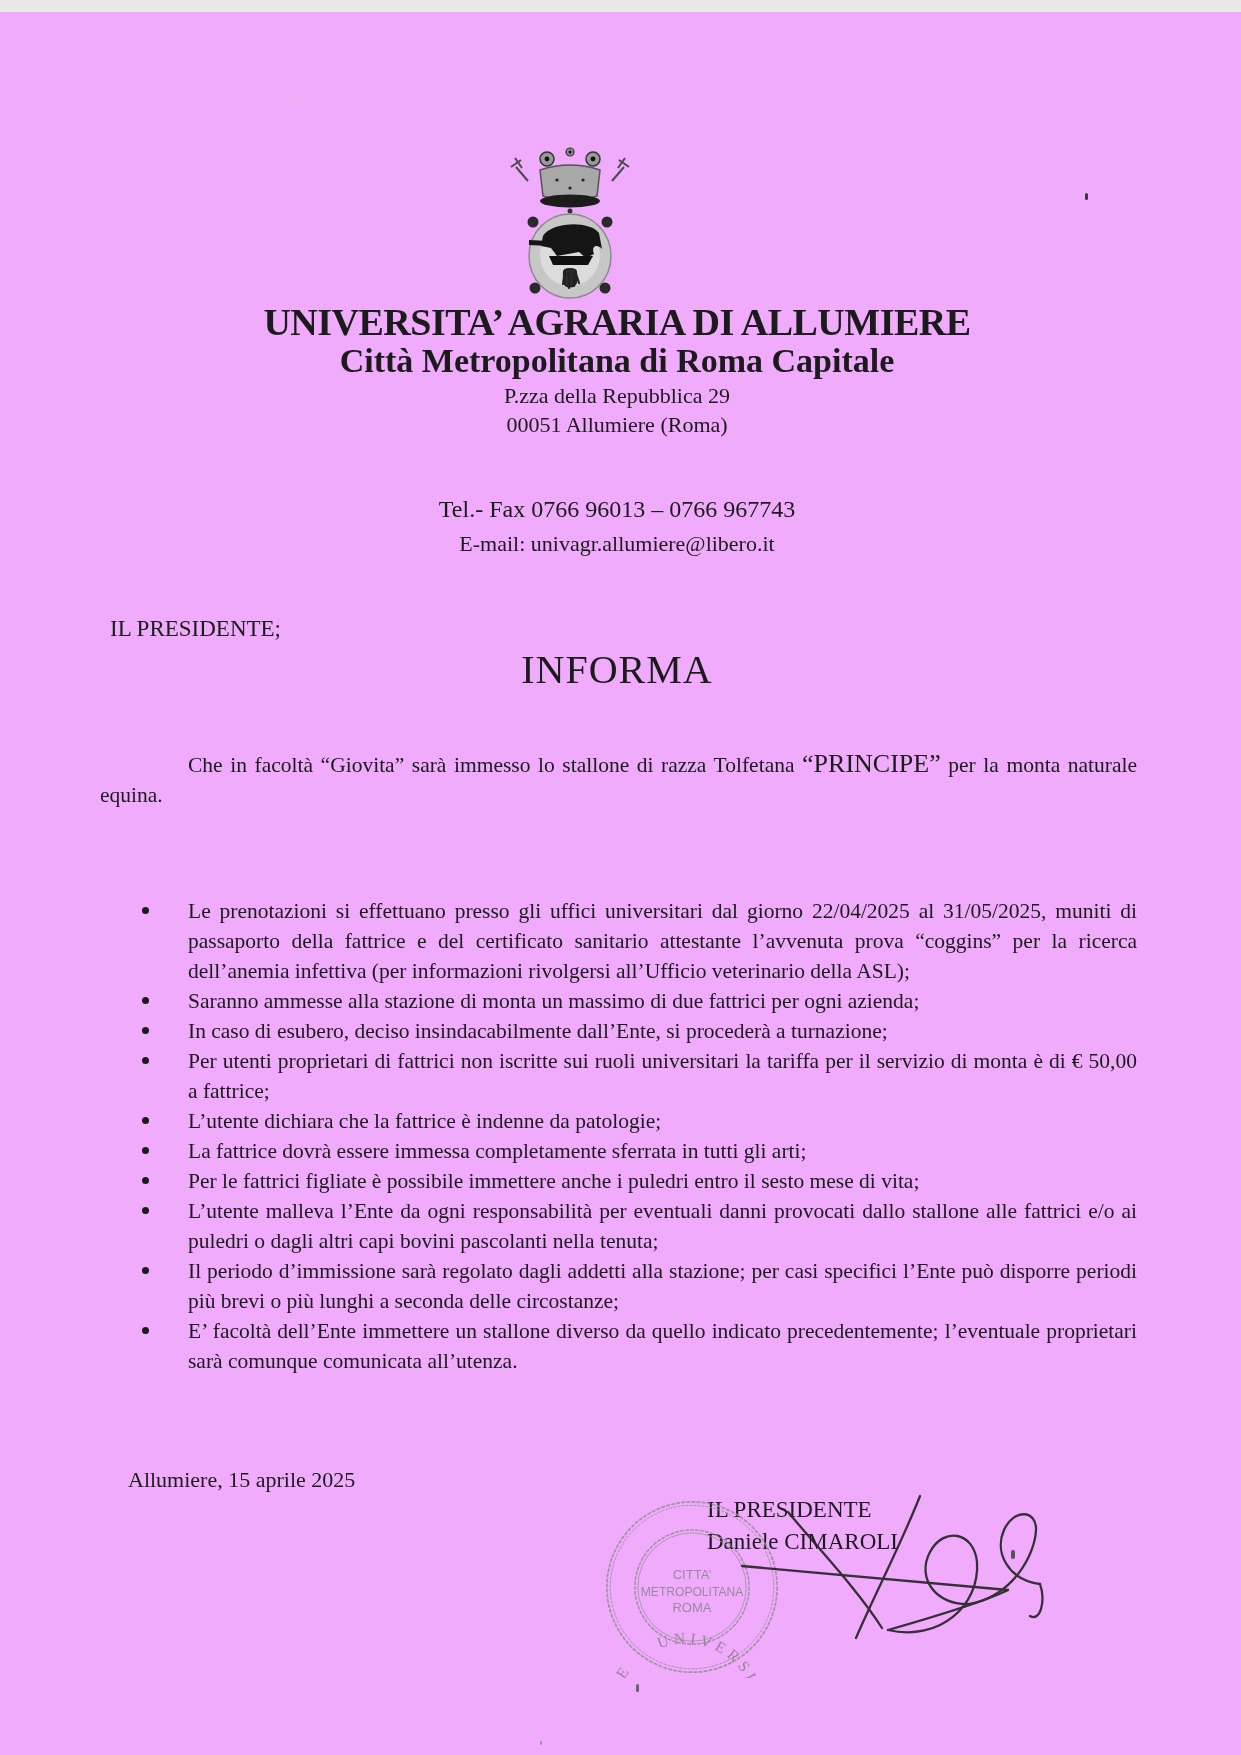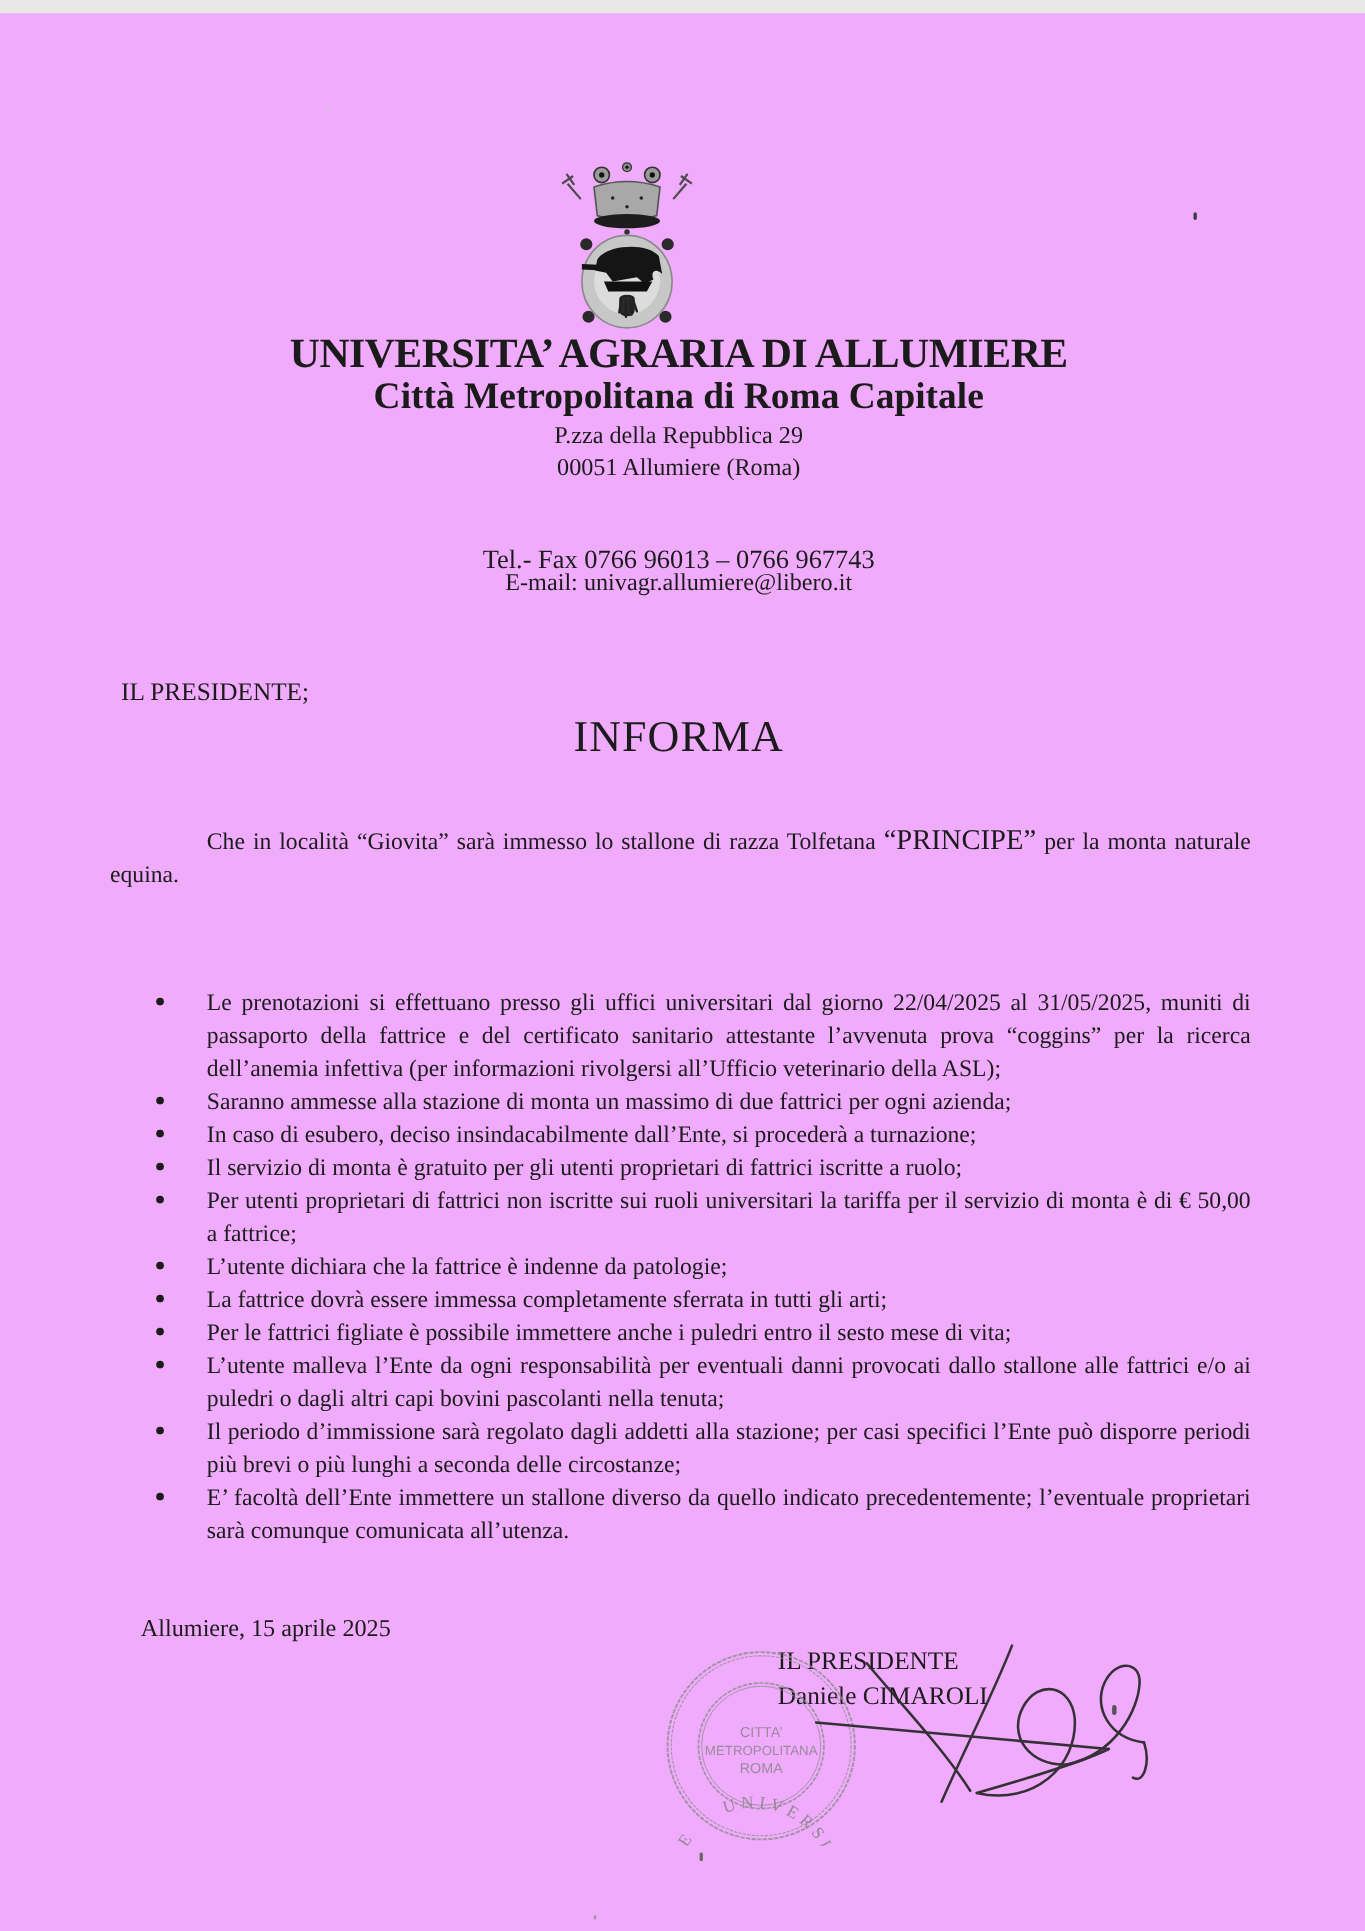--- a/index.html
+++ b/index.html
@@ -10,21 +10,21 @@
     -webkit-font-smoothing:antialiased;
   }
   .abs{position:absolute;}
   .centered{left:0; width:1234px; text-align:center;}
   .org-name{top:288px; font-size:38px; font-weight:bold; letter-spacing:-0.5px;}
   .org-sub{top:330px; font-size:34px; font-weight:bold;}
   .addr{font-size:22px;}
   .addr1{top:371px;}
   .addr2{top:400px;}
   .tel{top:484px; font-size:24px;}
-  .email{top:504px; font-size:22px;}
+  .email{top:519px; font-size:22px;}
   .opener{left:110px; top:604px; font-size:23px;}
   .heading{top:634px; font-size:40px; letter-spacing:1px;}
   .bodytext{font-size:21.5px; line-height:30px; text-align:justify;}
   .intro{left:100px; top:737px; width:1037px; text-indent:88px;}
   .leadin{left:100px; top:828px; width:1037px; text-indent:88px; text-align:left;}
   ul.bullets{left:100px; top:884px; width:1037px; margin:0; padding:0 0 0 88px; list-style:none; box-sizing:border-box;}
   ul.bullets li{position:relative; margin:0; padding:0;}
   ul.bullets li::before{
     content:""; position:absolute; left:-46px; top:11px;
     width:7px; height:7px; border-radius:50%; background:#1b1b1b;
@@ -82,27 +82,26 @@
   <div class="abs centered org-name">UNIVERSITA’ AGRARIA DI ALLUMIERE</div>
   <div class="abs centered org-sub">Città Metropolitana di Roma Capitale</div>
   <div class="abs centered addr addr1">P.zza della Repubblica 29</div>
   <div class="abs centered addr addr2">00051 Allumiere (Roma)</div>
   <div class="abs centered tel">Tel.- Fax 0766 96013 – 0766 967743</div>
   <div class="abs centered email">E-mail: univagr.allumiere@libero.it</div>
 
   <div class="abs opener">IL PRESIDENTE;</div>
   <div class="abs centered heading">INFORMA</div>
 
-  <p class="abs bodytext intro"><span>Che in località </span><span class="b">“Giovita”</span><span> sarà immesso lo stallone di razza Tolfetana </span><span class="b lg">“PRINCIPE”</span><span> per la monta naturale equina.</span></p>
+  <p class="abs bodytext intro"><span>Che in facoltà </span><span class="b">“Giovita”</span><span> sarà immesso lo stallone di razza Tolfetana </span><span class="b lg">“PRINCIPE”</span><span> per la monta naturale equina.</span></p>
 
   <ul class="abs bodytext bullets">
       <li><span>Le prenotazioni si effettuano presso gli uffici universitari dal giorno 22/04/2025 al 31/05/2025, </span><span class="b">muniti di passaporto della fattrice e del certificato sanitario attestante l’avvenuta prova “coggins”</span><span> per la ricerca dell’anemia infettiva (per informazioni rivolgersi all’Ufficio veterinario della ASL);</span></li>
       <li><span class="b">Saranno ammesse alla stazione di monta un massimo di due fattrici per ogni azienda;</span></li>
       <li><span>In caso di esubero, deciso insindacabilmente dall’Ente, si procederà a turnazione;</span></li>
-      <li><span>Il servizio di monta è gratuito per gli utenti proprietari di fattrici iscritte a ruolo;</span></li>
       <li><span>Per utenti proprietari di fattrici non iscritte sui ruoli universitari la tariffa per il servizio di monta è di € 50,00 a fattrice;</span></li>
       <li><span>L’utente dichiara che la fattrice è indenne da patologie;</span></li>
       <li><span>La fattrice dovrà essere immessa completamente sferrata in tutti gli arti;</span></li>
       <li><span>Per le fattrici figliate è possibile immettere anche i puledri entro il sesto mese di vita;</span></li>
       <li><span>L’utente malleva l’Ente da ogni responsabilità per eventuali danni provocati dallo stallone alle fattrici e/o ai puledri o dagli altri capi bovini pascolanti nella tenuta;</span></li>
       <li><span>Il periodo d’immissione sarà regolato dagli addetti alla stazione; per casi specifici l’Ente può disporre periodi più brevi o più lunghi a seconda delle circostanze;</span></li>
       <li><span>E’ facoltà dell’Ente immettere un stallone diverso da quello indicato precedentemente; l’eventuale proprietari sarà comunque comunicata all’utenza.</span></li>
     </ul>
 
   <div class="abs date-line">Allumiere, 15 aprile 2025</div>

